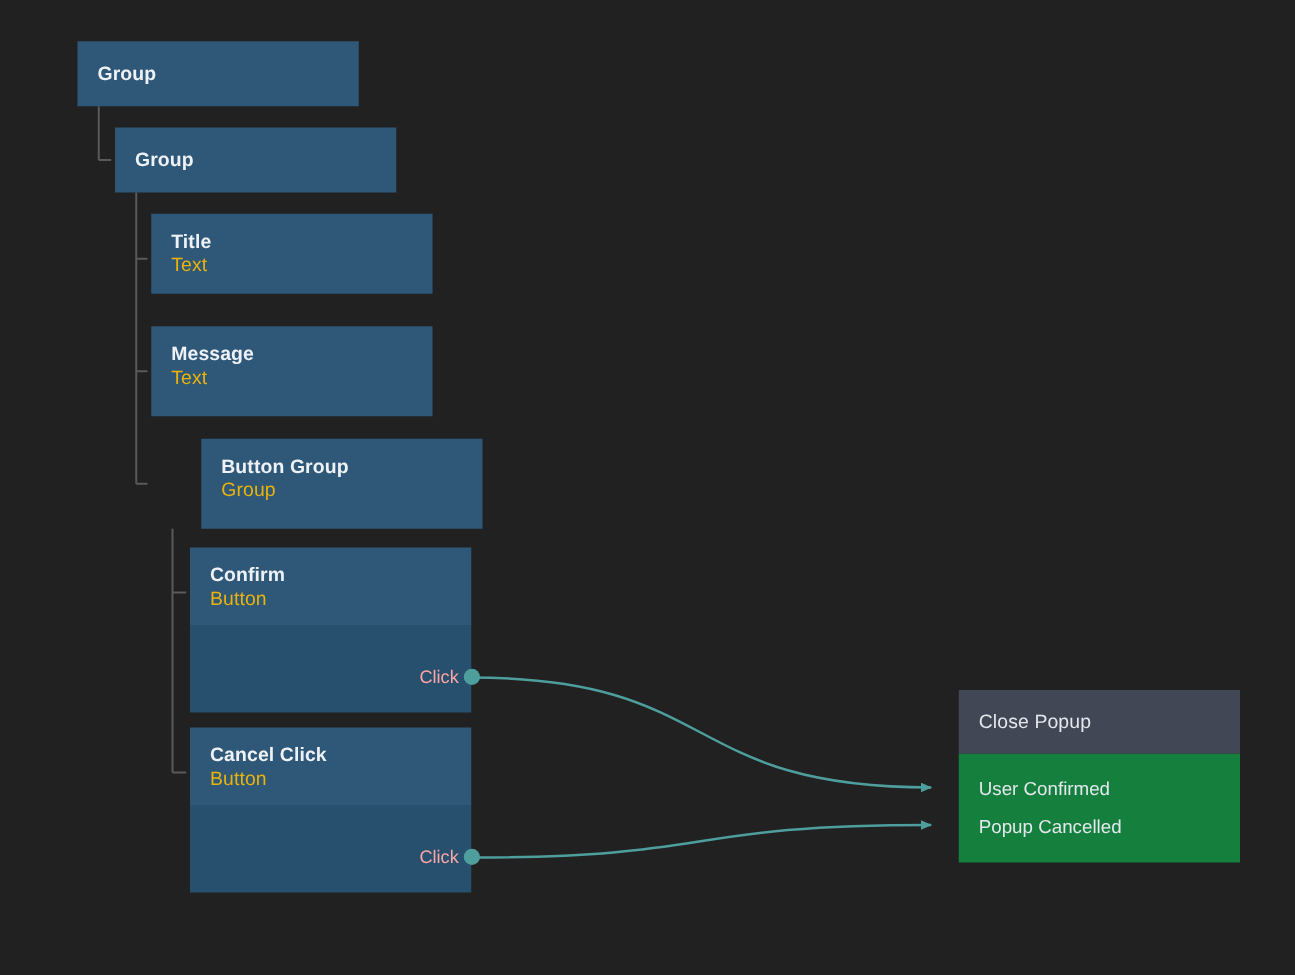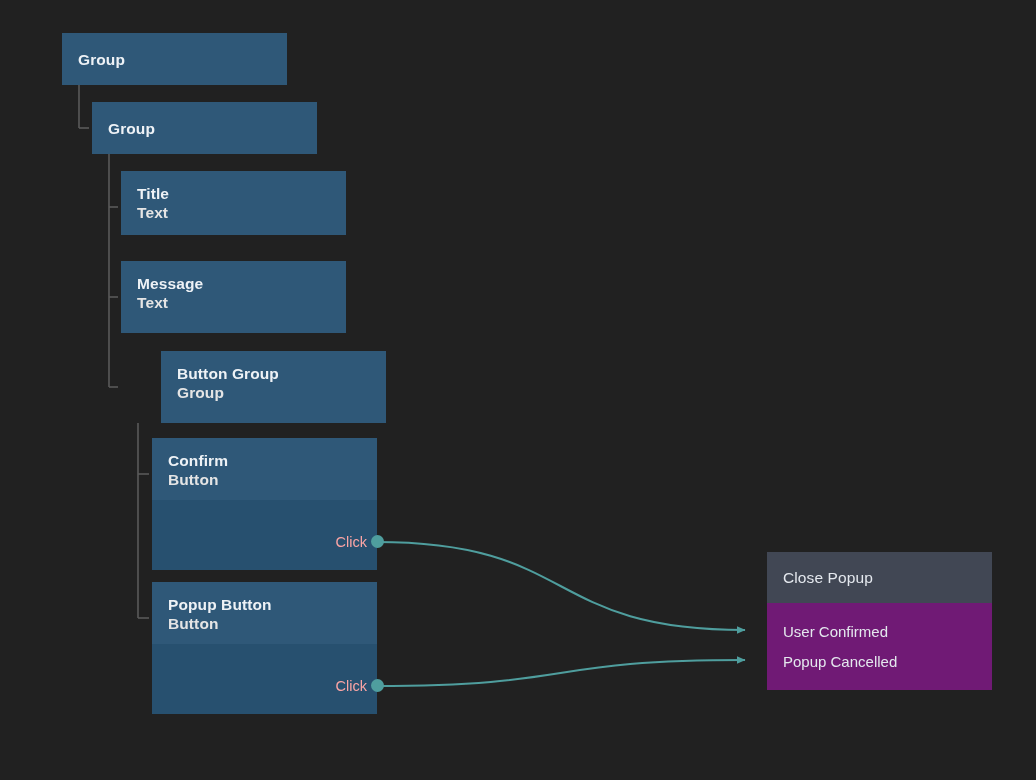--- a/index.html
+++ b/index.html
@@ -55,22 +55,22 @@
   .node-title {
     font-size: 15.5px;
     font-weight: bold;
     color: #eef2f6;
     line-height: 19px;
     letter-spacing: 0.1px;
     white-space: nowrap;
   }
   .node-sub {
     font-size: 15.5px;
-    font-weight: bold;
-    color: #e5e5e5;
+    font-weight: normal;
+    color: #eab308;
     line-height: 20px;
     letter-spacing: 0.1px;
     white-space: nowrap;
   }
 
   
   .node.plain .node-head {
     height: 100%;
   }
   
@@ -122,21 +122,21 @@
     padding: 0 16px;
     display: flex;
     align-items: center;
   }
   .node.action .node-title {
     font-weight: normal;
     color: #e4e8ee;
     font-size: 15.5px;
   }
   .node.action .node-body {
-    background: #701a75;
+    background: #15803d;
     height: 87px;
     padding: 14px 0 0 0;
   }
   .in-row {
     position: relative;
     height: 30px;
     display: flex;
     align-items: center;
     padding-left: 16px;
   }
@@ -209,21 +209,21 @@
       </div>
       <div class="node-body" style="height: 70px;">
         <div class="port-row" style="top: 33px; right: 0px;">
           <span class="port-label">Click</span>
           <span class="port-dot" style="top: 2px;"></span>
         </div>
       </div>
     </div>
     <div class="node ported" style="left: 152px; top: 582px; width: 225px; height: 132px;">
       <div class="node-head">
-        <div class="node-title">Popup Button</div>
+        <div class="node-title">Cancel Click</div>
         <div class="node-sub">Button</div>
       </div>
       <div class="node-body" style="height: 70px;">
         <div class="port-row" style="top: 33px; right: 0px;">
           <span class="port-label">Click</span>
           <span class="port-dot" style="top: 2px;"></span>
         </div>
       </div>
     </div>
     <div class="node action" style="left: 743px; top: 552px; width: 225px; height: 98px; margin-left: 24px;">

